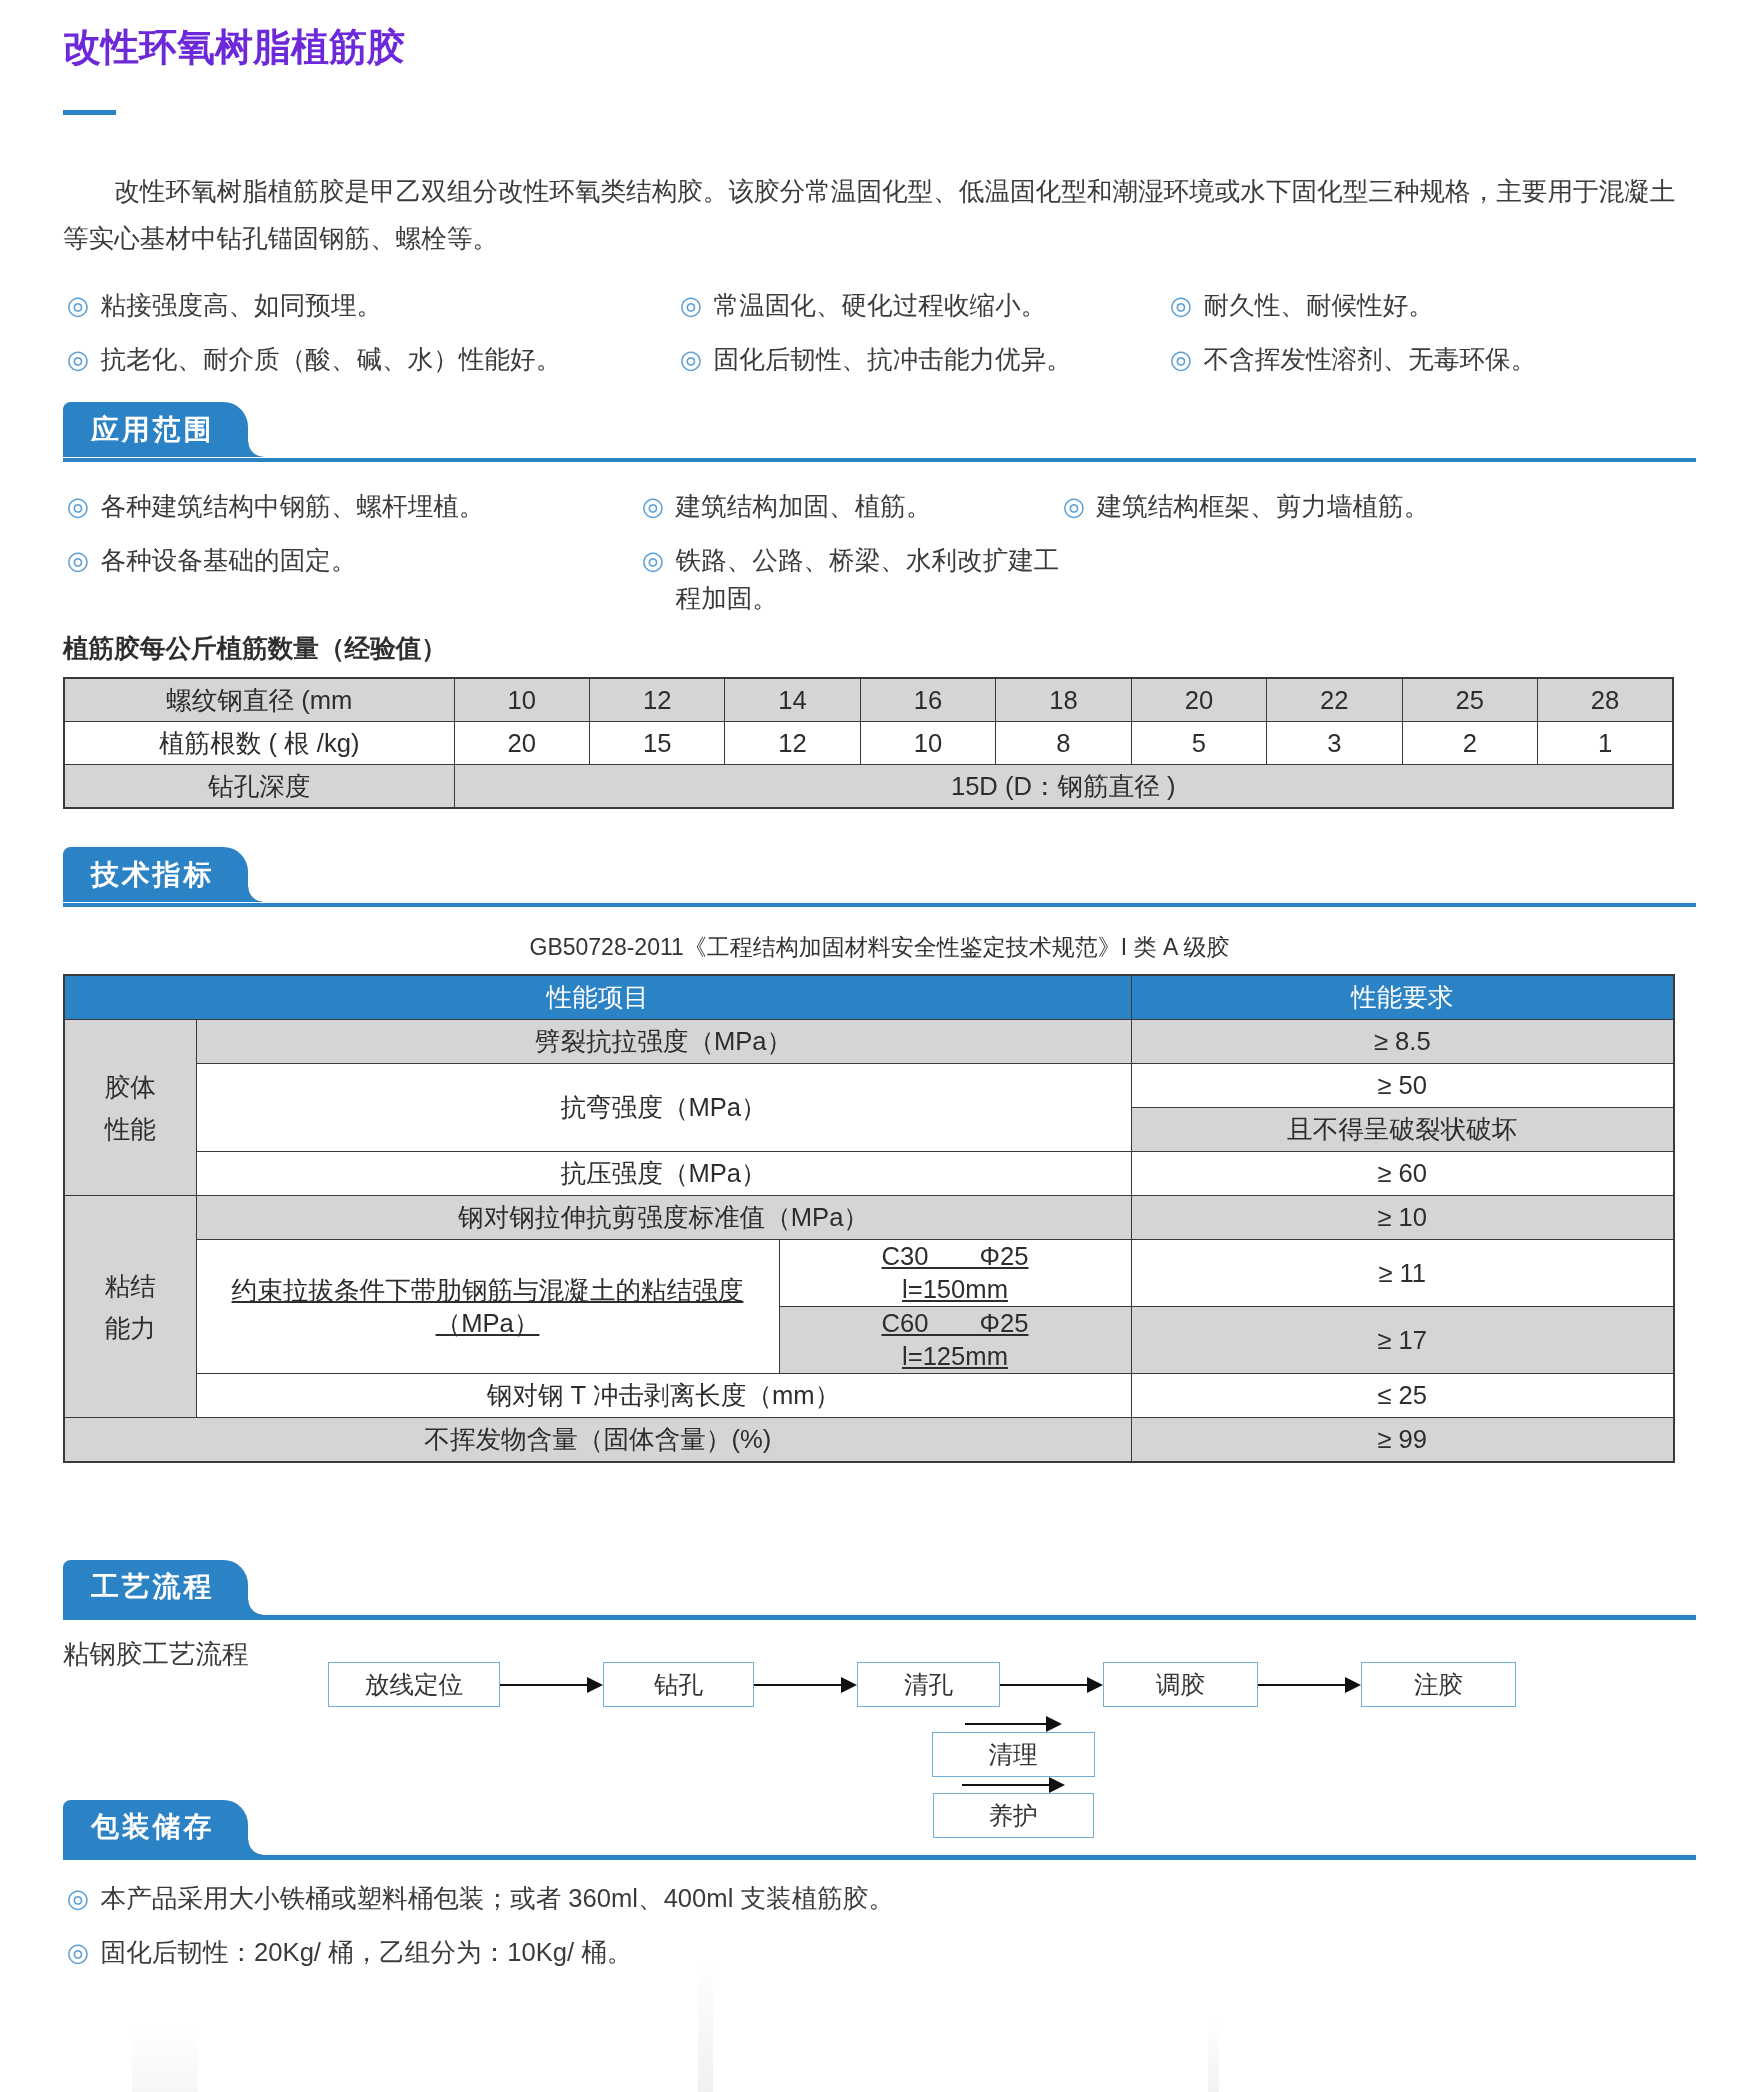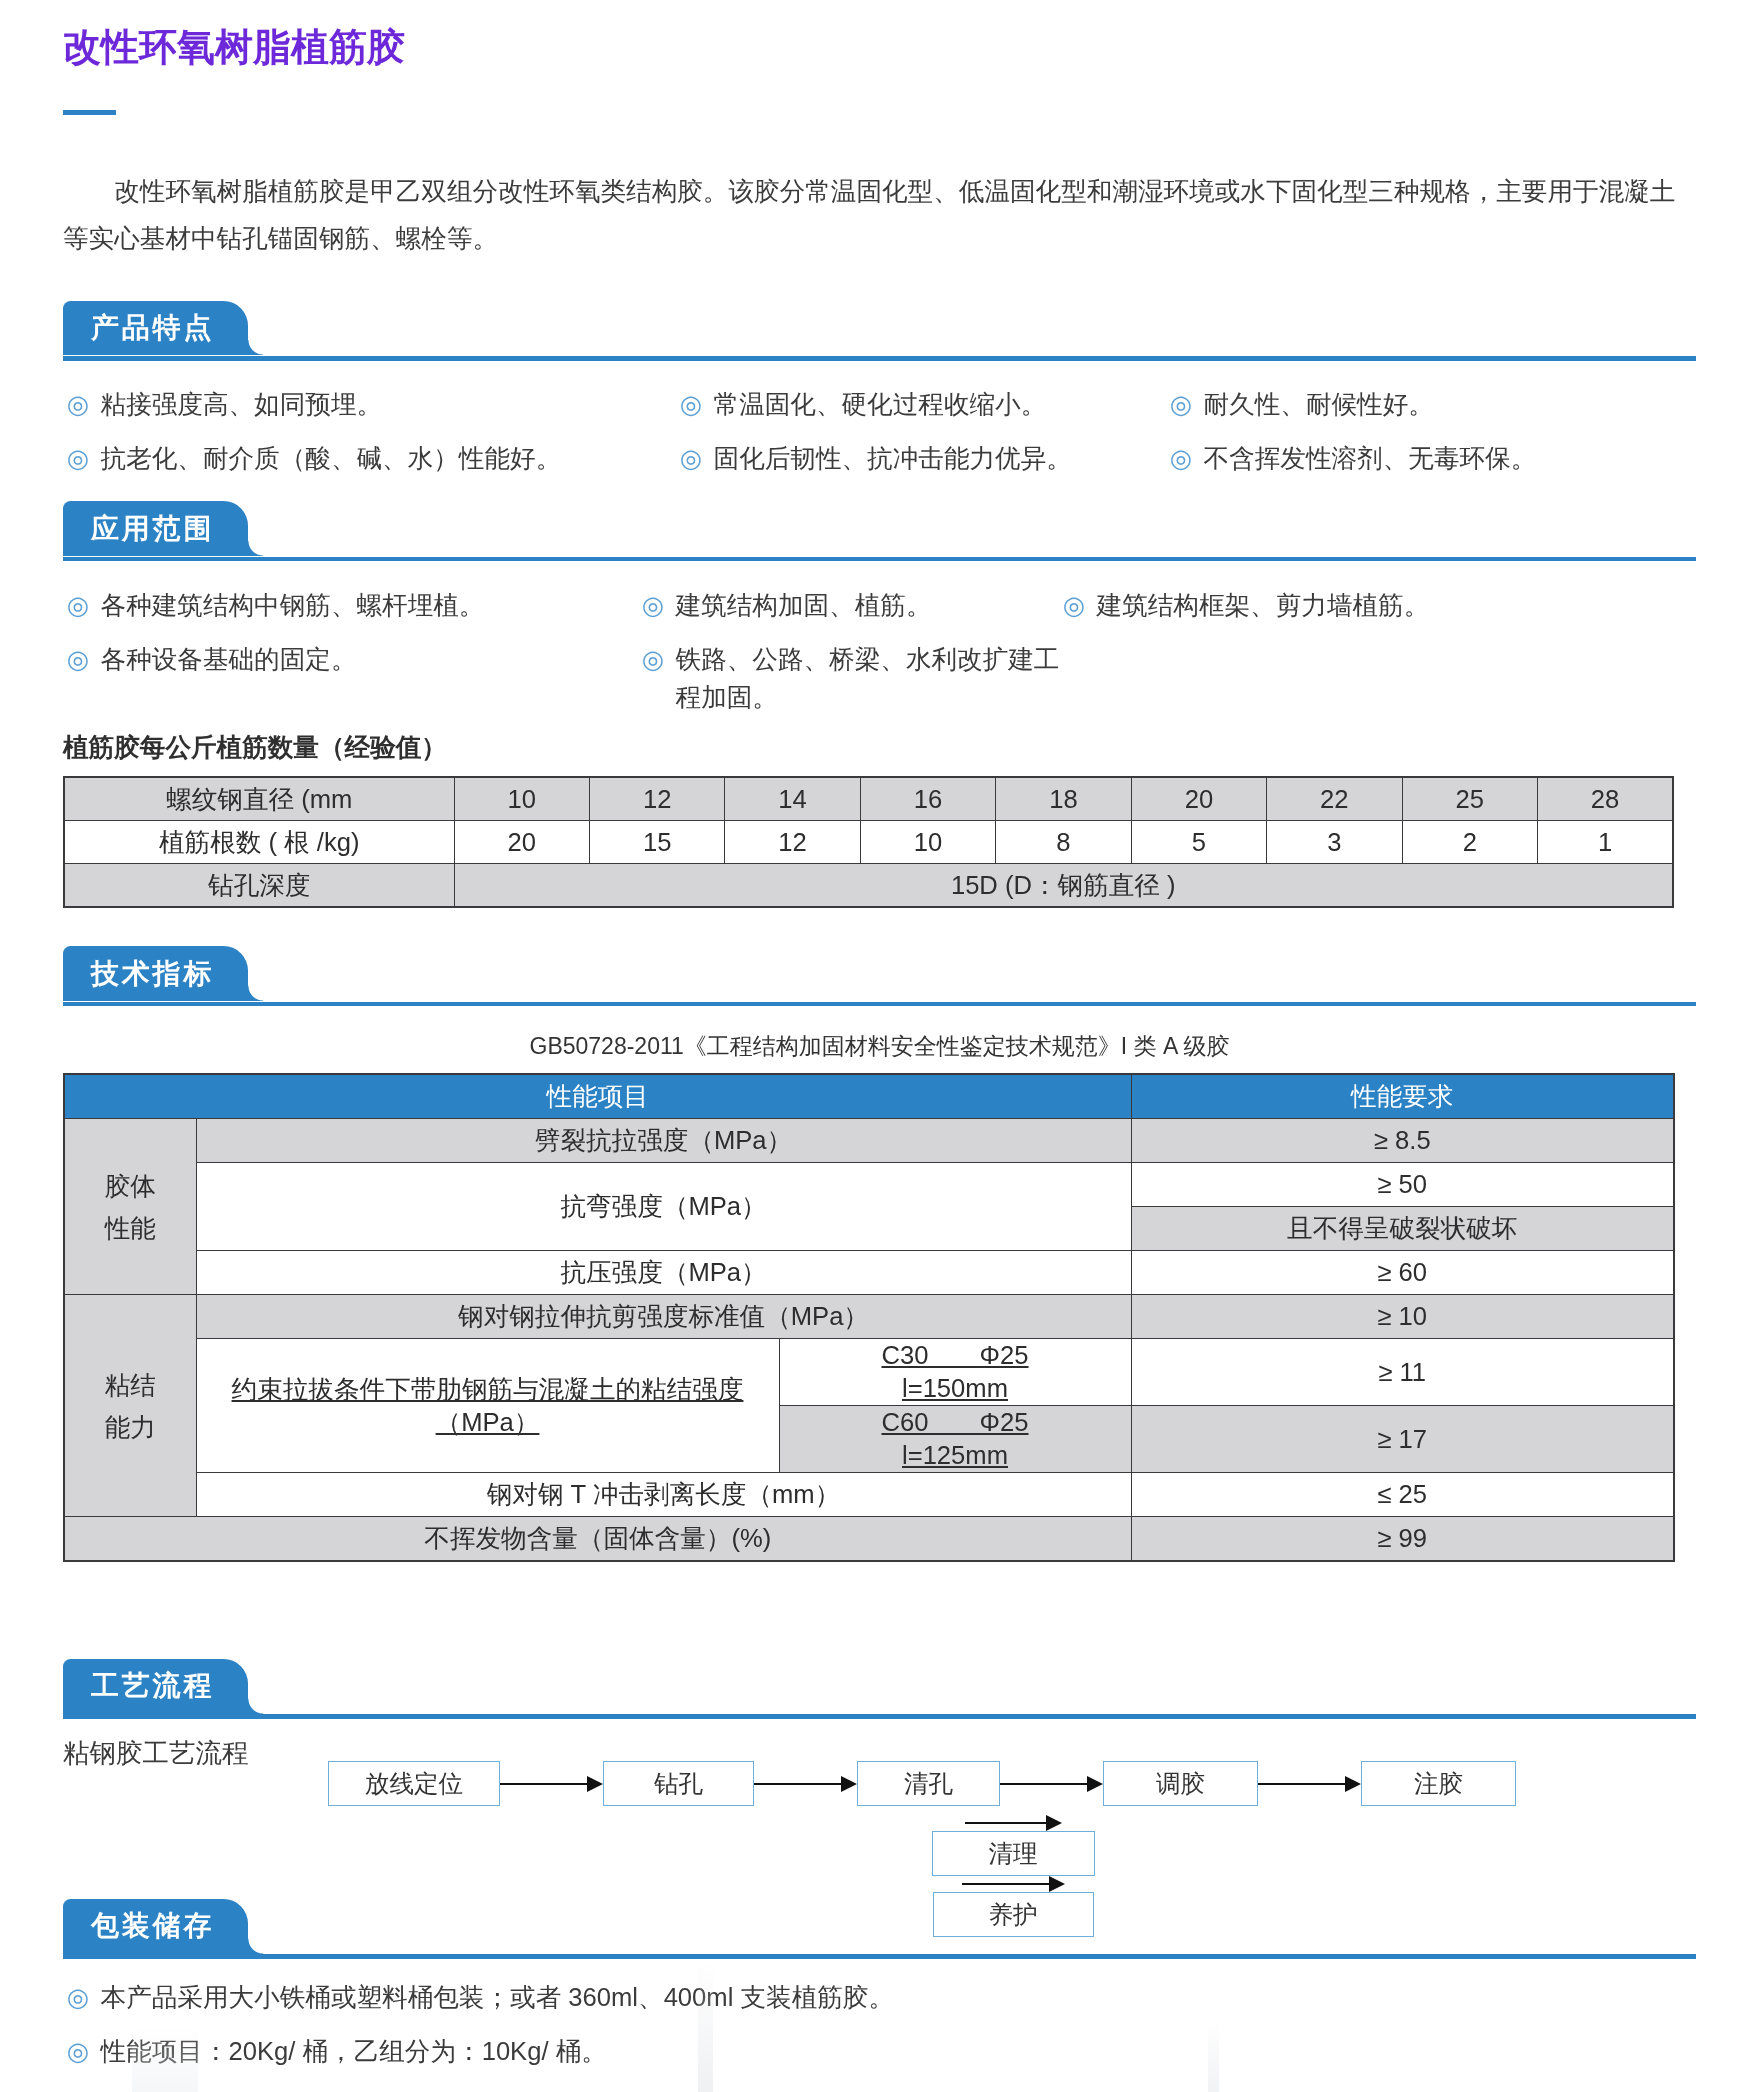--- a/index.html
+++ b/index.html
@@ -68,26 +68,20 @@
 </style>
 </head>
 <body>
 
 <div class="page">
 
   <h1 class="page-title">改性环氧树脂植筋胶</h1>
   <div class="title-dash"></div>
   <p class="intro">改性环氧树脂植筋胶是甲乙双组分改性环氧类结构胶。该胶分常温固化型、低温固化型和潮湿环境或水下固化型三种规格，主要用于混凝土等实心基材中钻孔锚固钢筋、螺栓等。</p>
 
-  <div class="section-header">
-    <div class="badge">
-      <span>产品特点</span>
-    </div>
-    <div class="rule"></div>
-  </div>
   <div class="bullets features-grid">
     <div class="bullet">
         <span class="bullet-icon">◎</span>
         <span>粘接强度高、如同预埋。</span>
       </div>
     <div class="bullet">
         <span class="bullet-icon">◎</span>
         <span>常温固化、硬化过程收缩小。</span>
       </div>
     <div class="bullet">
@@ -301,21 +295,21 @@
     </div>
     <div class="rule"></div>
   </div>
   <div class="storage-list">
     <div class="bullet">
         <span class="bullet-icon">◎</span>
         <span>本产品采用大小铁桶或塑料桶包装；或者 360ml、400ml 支装植筋胶。</span>
       </div>
     <div class="bullet">
         <span class="bullet-icon">◎</span>
-        <span>性能项目：20Kg/ 桶，乙组分为：10Kg/ 桶。</span>
+        <span>固化后韧性：20Kg/ 桶，乙组分为：10Kg/ 桶。</span>
       </div>
 
   </div>
 
   <div class="wm wm1"></div>
   <div class="wm wm2"></div>
   <div class="wm wm3"></div>
 
 </div>
 

